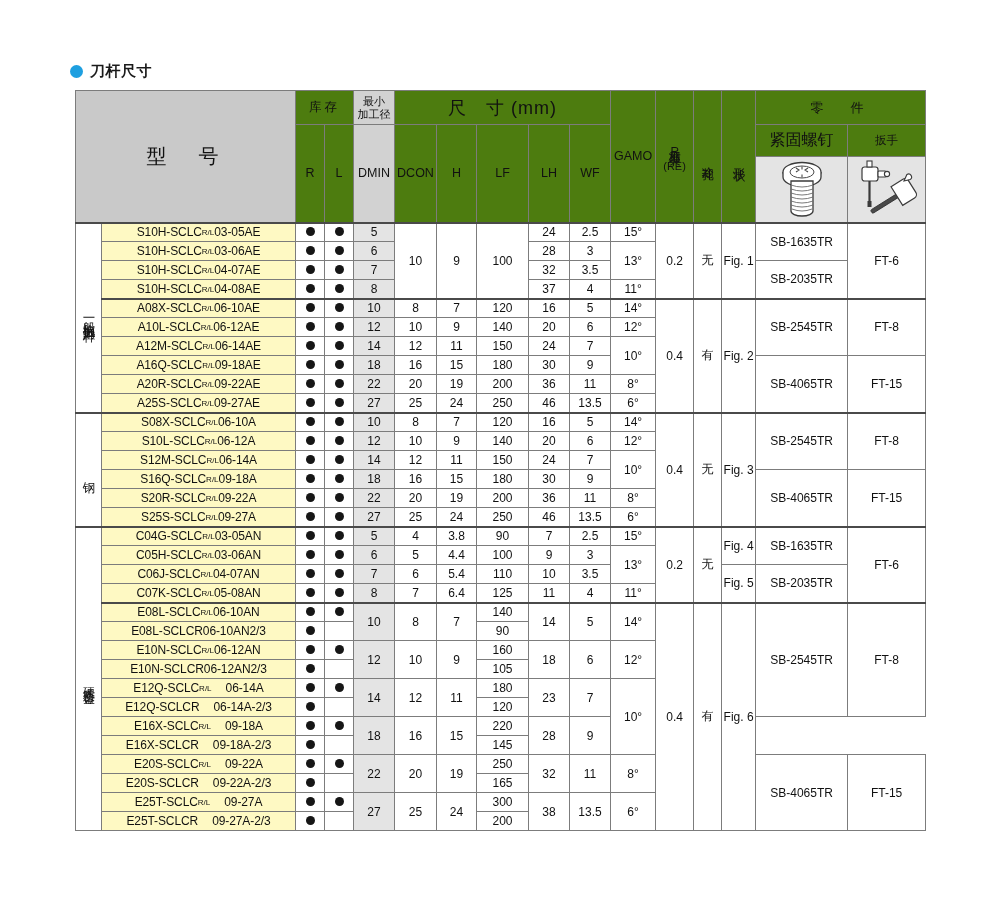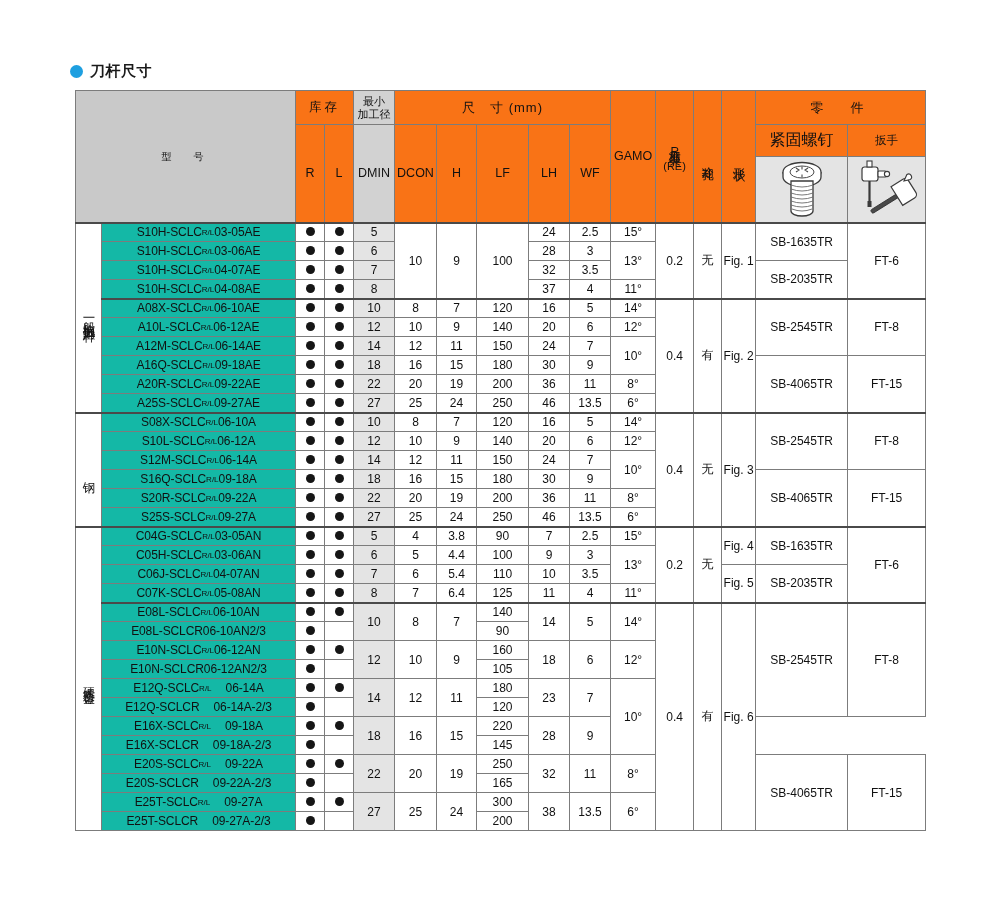--- a/index.html
+++ b/index.html
@@ -21,38 +21,38 @@
   table.spec td, table.spec th{
     border:1px solid #7c7c7c;
     padding:0;margin:0;
     font-size:12px;color:#111;
     text-align:center;vertical-align:middle;
     font-weight:400;
     box-sizing:border-box;
   }
   
   .hdr-dark{background:#c9c9c9;}
-  .hdr-light{background:#f97316;}
+  .hdr-light{background:#4d7c0f;}
   .hdr-mid{background:#d2d2d2;}
 
   .vtxt{
     writing-mode:vertical-rl;
     text-orientation:upright;
     letter-spacing:1px;
     line-height:1.05;
     display:inline-block;
   }
-  .hdr-title{font-size:10px;letter-spacing:6px;font-weight:400;}
+  .hdr-title{font-size:20px;letter-spacing:6px;font-weight:400;}
   .hdr-cn{font-size:12.5px;letter-spacing:3px;}
   .hdr-lbl{font-size:12.5px;}
   .hdr-zero{font-size:13px;letter-spacing:7px;}
 
   
   .modelcell{
-    background:#14b8a6;
+    background:#fef9c3;
     text-align:left;
     font-weight:700;
     font-size:12.5px;
     padding-left:6px;
     letter-spacing:-0.1px;
     white-space:nowrap;
     color:#0d0d0d;
   }
   .modelcell .rl{font-size:8px;vertical-align:0.18em;letter-spacing:0;}
   .modelcell .sp{display:inline-block;width:14px;}
@@ -110,21 +110,21 @@
       <td class="hdr-light" colspan="2">
         <span class="hdr-cn">库存</span>
       </td>
       <td class="hdr-mid" rowspan="1">
         <div style="line-height:1.1;font-size:11px;">
           <div>最小</div>
           <div>加工径</div>
         </div>
       </td>
       <td class="hdr-light" colspan="5">
-        <span style="font-size:13px;letter-spacing:1px;">尺　寸 (mm)</span>
+        <span style="font-size:18px;letter-spacing:1px;">尺　寸 (mm)</span>
       </td>
       <td class="hdr-light" rowspan="3">
         <span class="hdr-lbl">GAMO</span>
       </td>
       <td class="hdr-light" rowspan="3">
         <div style="display:flex;flex-direction:column;align-items:center;justify-content:center;">
           <span class="vtxt" style="font-size:12px;">标准刀尖R</span>
           <span style="font-size:11px;">(RE)</span>
         </div>
       </td>

